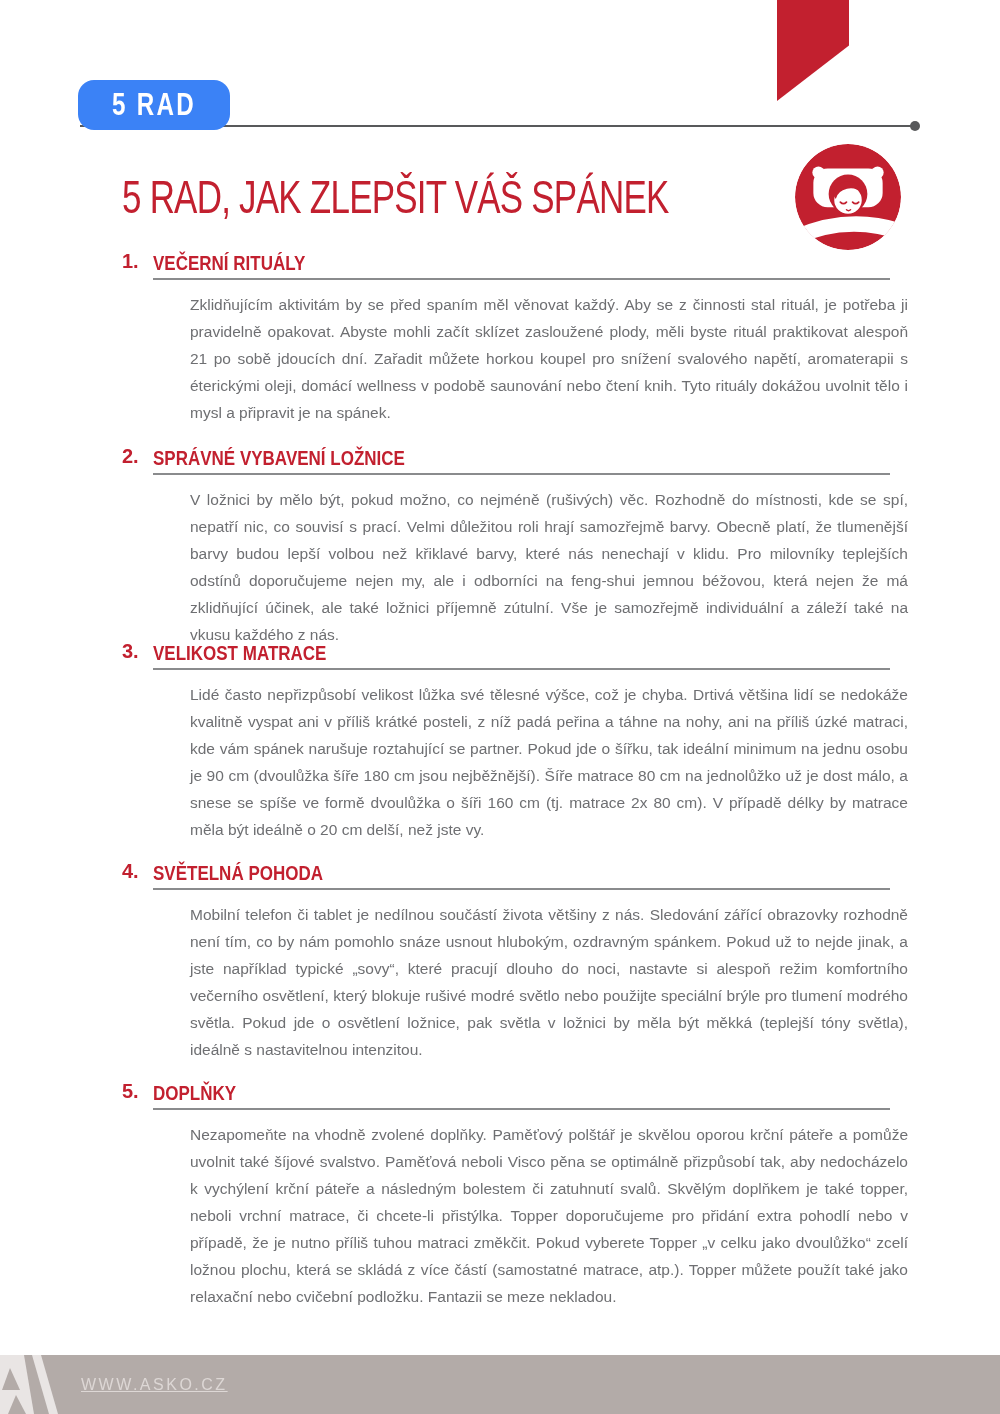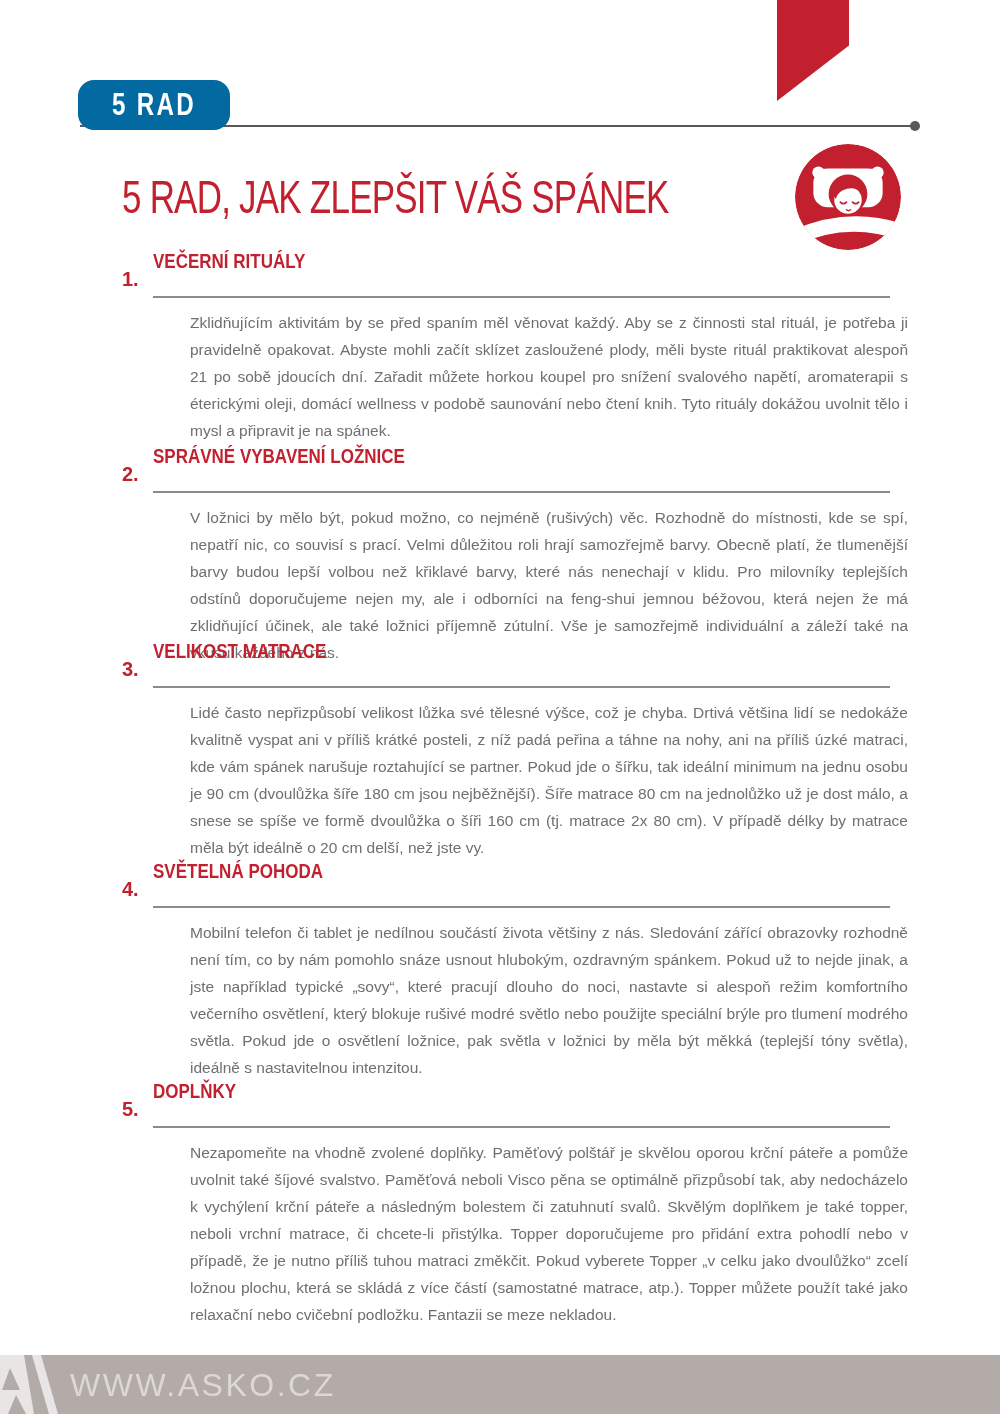--- a/index.html
+++ b/index.html
@@ -5,21 +5,21 @@
   html,body { margin:0; padding:0; background:#ffffff; }
   .page {
     position:relative; width:1000px; height:1414px;
     background:#ffffff; overflow:hidden;
     font-family:"Liberation Sans", sans-serif;
   }
 
   
   .badge {
     position:absolute; left:78px; top:80px; width:152px; height:50px;
-    background:#0369a1; border-radius:16px;
+    background:#3b82f6; border-radius:16px;
     display:flex; align-items:center; justify-content:center; z-index:2;
   }
   .badge-text {
     color:#ffffff; font-weight:700; font-size:31px; letter-spacing:3px;
     transform:scaleX(.78); white-space:nowrap;
   }
   .topline { position:absolute; left:80px; top:125px; width:834px; height:2px; background:#58595b; z-index:1; }
   .topline-dot { position:absolute; left:910px; top:121px; width:10px; height:10px; border-radius:50%; background:#58595b; }
 
   
@@ -35,38 +35,38 @@
     font-size:46px; color:#c2202f; font-weight:400; letter-spacing:-1px;
     white-space:nowrap; transform:scaleX(.76); transform-origin:left top;
   }
 
   .sleep-icon-wrap { position:absolute; left:794px; top:143px; width:108px; height:108px; }
 
   
   .section { position:absolute; left:122px; width:768px; }
   .sec-head { display:flex; align-items:flex-end; }
   .sec-num { width:31px; font-weight:700; font-size:20px; color:#c2202f; padding-bottom:7px; }
-  .sec-title-wrap { flex:1; border-bottom:2px solid #8a8b8d; padding-bottom:23px; }
+  .sec-title-wrap { flex:1; border-bottom:2px solid #8a8b8d; padding-bottom:3px; }
   .sec-title {
     display:inline-block; font-weight:700; font-size:20px; color:#c2202f;
     white-space:nowrap; transform:scaleX(.85); transform-origin:left bottom;
   }
   .sec-body {
     margin:11px 0 0 68px; width:718px;
     font-size:15.5px; line-height:27px; color:#6e6f72; text-align:justify;
   }
   .sec-1 { top:250px; } .sec-2 { top:445px; } .sec-3 { top:640px; }
   .sec-4 { top:860px; } .sec-5 { top:1080px; }
 
   
   .footer { position:absolute; left:0; top:1355px; width:1000px; height:59px; background:#b3aba8; }
   .footer-logo { position:absolute; left:0; top:0; width:100px; height:59px; }
   .footer-url {
-    position:absolute; left:70px; top:50%; transform:translateY(-50%);
-    font-size:32px; letter-spacing:2.5px; color:#ddd7d5; white-space:nowrap;
+    position:absolute; left:81px; top:50%; transform:translateY(-50%);
+    font-size:16px; letter-spacing:2.5px; color:#ddd7d5; white-space:nowrap;text-decoration:underline;
   }
 </style>
 </head>
 <body>
 
 <div class="page">
 
   <div class="badge">
     <span class="badge-text">5 RAD</span>
   </div>

